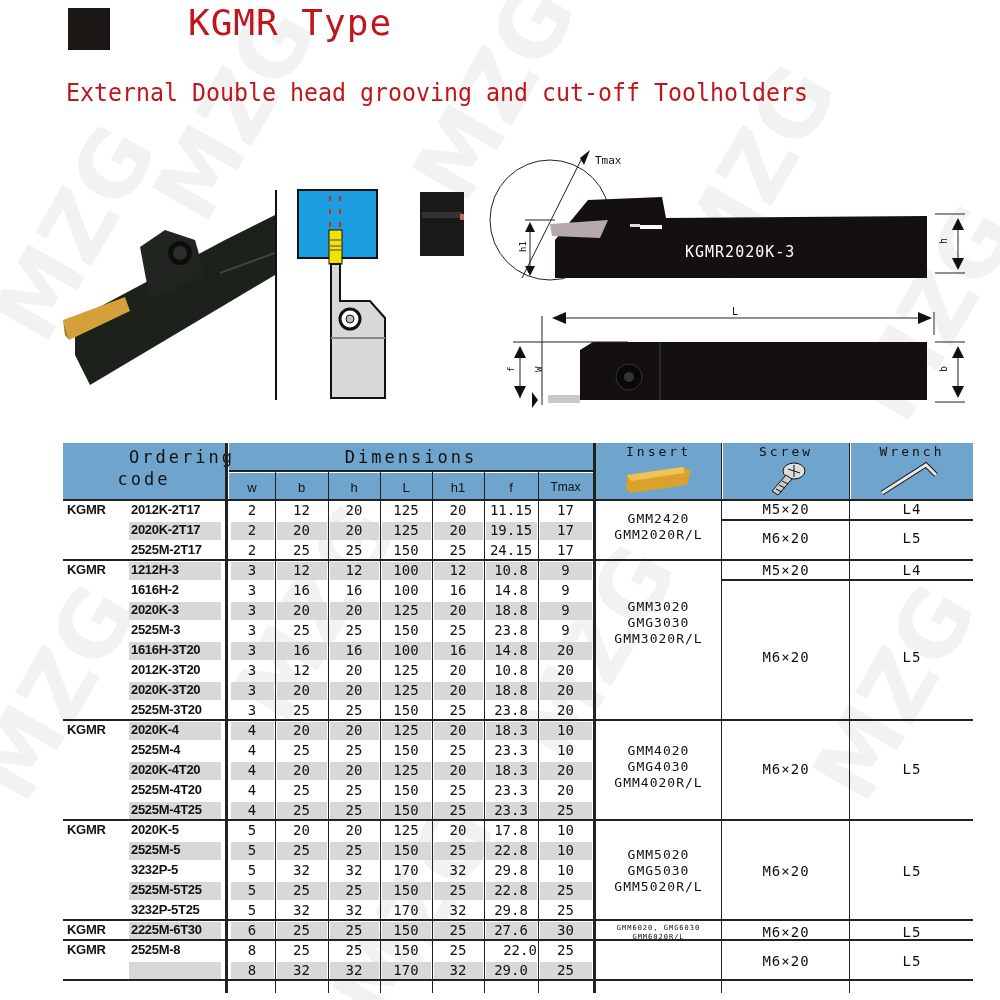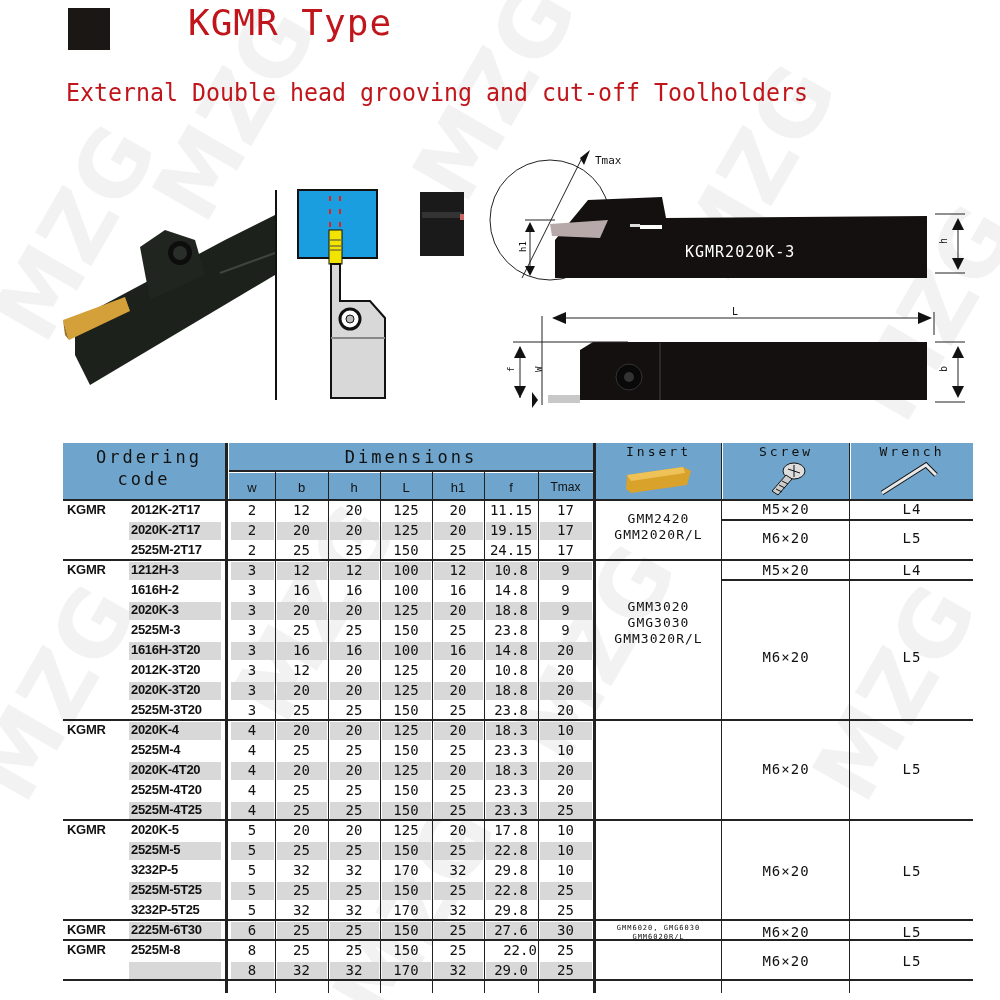--- a/index.html
+++ b/index.html
@@ -122,21 +122,21 @@
 
 <div id="tbl">
 
   <div class="hbox" style="left:0;top:0;width:162px;height:56px;"></div>
   <div class="hbox" style="left:166px;top:0;width:364px;height:27px;"></div>
   <div class="hbox" style="left:166px;top:30px;width:364px;height:26px;"></div>
   <div class="hbox" style="left:533px;top:0;width:125px;height:56px;"></div>
   <div class="hbox" style="left:660px;top:0;width:126px;height:56px;"></div>
   <div class="hbox" style="left:788px;top:0;width:122px;height:56px;"></div>
 
-  <div class="htext" style="left:0;top:4px;width:172px;">Ordering</div>
+  <div class="htext" style="left:0;top:4px;width:172px;text-align:right;">Ordering</div>
   <div class="htext" style="left:0;top:26px;width:162px;">code</div>
   <div class="htext" style="left:166px;top:4px;width:364px;">Dimensions</div>
   <div class="htext" style="left:533px;top:1px;width:125px;font-size:13px;">Insert</div>
   <div class="htext" style="left:660px;top:1px;width:126px;font-size:13px;">Screw</div>
   <div class="htext" style="left:788px;top:1px;width:122px;font-size:13px;">Wrench</div>
 
   <svg class="abs" style="left:560px;top:20px;" width="72" height="34" viewBox="0 0 72 34">
     <polygon points="4,12 60,4 68,8 64,22 8,30 3,26" fill="#d9a22a"></polygon>
     <polygon points="4,12 60,4 62,10 8,18" fill="#efc257"></polygon>
   </svg>
@@ -509,20 +509,30 @@
 
   <div class="rt" style="left:533px;top:68px;width:125px;">
       <div>GMM2420</div>
       <div>GMM2020R/L</div>
     </div>
   <div class="rt" style="left:533px;top:156px;width:125px;">
       <div>GMM3020</div>
       <div>GMG3030</div>
       <div>GMM3020R/L</div>
     </div>
+  <div class="rt" style="left:533px;top:300px;width:125px;">
+      <div>GMM4020</div>
+      <div>GMG4030</div>
+      <div>GMM4020R/L</div>
+    </div>
+  <div class="rt" style="left:533px;top:404px;width:125px;">
+      <div>GMM5020</div>
+      <div>GMG5030</div>
+      <div>GMM5020R/L</div>
+    </div>
   <div class="rt" style="left:533px;top:481px;width:125px;font-size:7px;line-height:9px;">
       <div>GMM6020, GMG6030</div>
       <div>GMM6020R/L</div>
     </div>
 
   <div class="rt big" style="left:660px;top:58px;width:126px;">M5×20</div>
   <div class="rt big" style="left:788px;top:58px;width:122px;">L4</div>
   <div class="rt big" style="left:660px;top:87px;width:126px;">M6×20</div>
   <div class="rt big" style="left:788px;top:87px;width:122px;">L5</div>
   <div class="rt big" style="left:660px;top:119px;width:126px;">M5×20</div>

